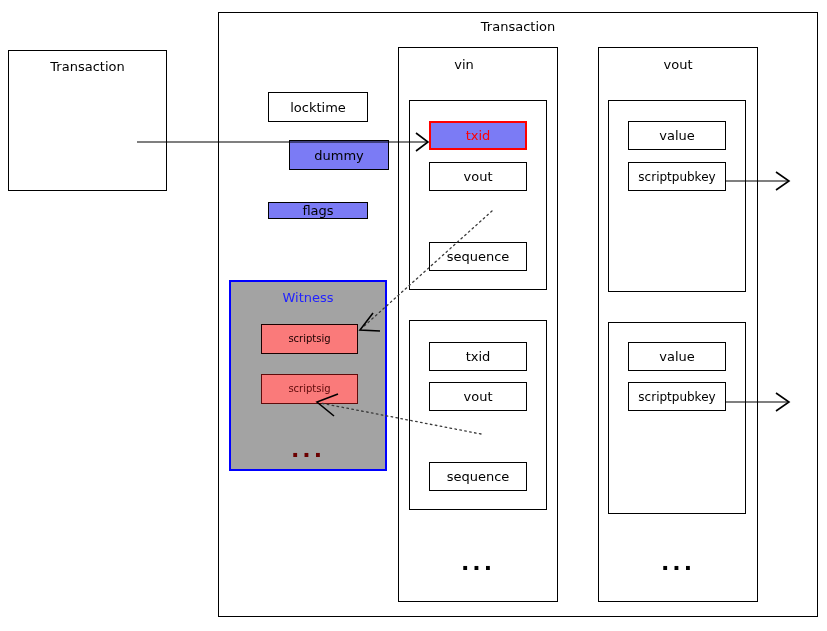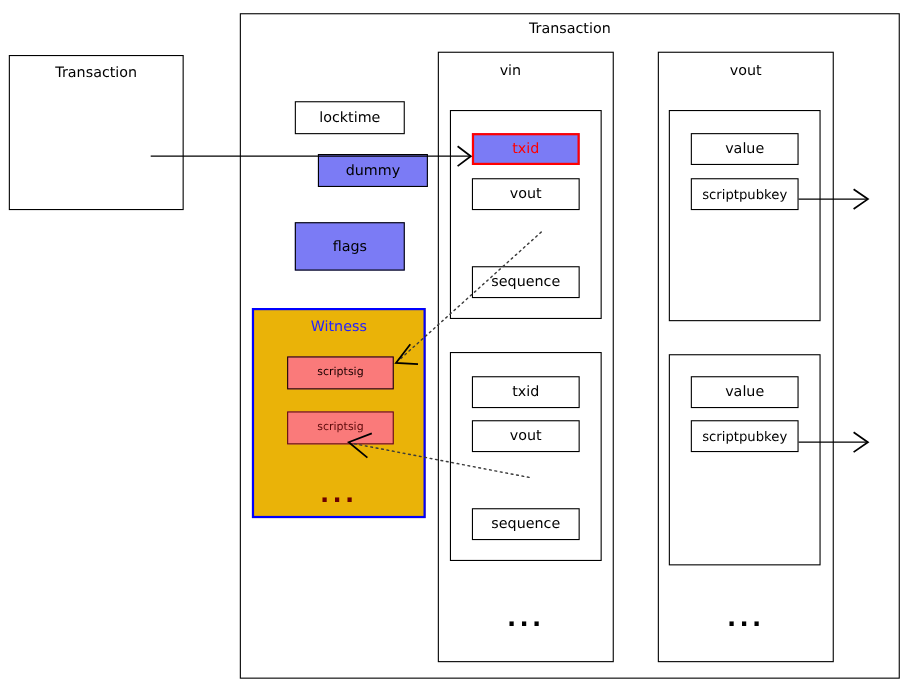--- a/index.html
+++ b/index.html
@@ -55,21 +55,21 @@
     color: #000000;
   }
   .field-txid {
     background: #7b7bf5;
     border: 2px solid #ff0000;
     color: #ff0000;
   }
   .witness-panel {
     position: absolute;
     box-sizing: border-box;
-    background: #eab308;
+    background: #a3a3a3;
     border: 2px solid #0000ff;
   }
   .witness-title {
     position: absolute;
     font-size: 13px;
     color: #2222ff;
     white-space: nowrap;
     line-height: 1;
     text-align: center;
     width: 100%;
@@ -136,21 +136,21 @@
 <div id="canvas">
 
   <div class="box" style="left:8px; top:50px; width:159px; height:141px;"></div>
   <div class="lbl" style="left:8px; top:58px; width:159px; height:16px;">Transaction</div>
 
   <div class="box" style="left:218px; top:12px; width:600px; height:605px;"></div>
   <div class="lbl" style="left:218px; top:18px; width:600px; height:16px;">Transaction</div>
 
   <div class="field" style="left:268px; top:92px; width:100px; height:30px;">locktime</div>
   <div class="field field-blue" style="left:268px; top:140px; width:100px; height:30px;margin-left:21px;">dummy</div>
-  <div class="field field-blue" style="left:268px; top:202px; width:100px; height:44px;">flags</div>
+  <div class="field field-blue" style="left:268px; top:202px; width:100px; height:17px;">flags</div>
 
   <div class="witness-panel" style="left:229px; top:280px; width:158px; height:191px;">
     <div class="witness-title" style="top:9px;">Witness</div>
     <div class="field-scriptsig" style="left:30px; top:42px; width:97px; height:30px;">scriptsig</div>
     <div class="field-scriptsig second" style="left:30px; top:92px; width:97px; height:30px;">scriptsig</div>
     <div class="ellipsis red" style="left:0; top:157px; width:100%; text-align:center;">...</div>
   </div>
 
   <div class="box" style="left:398px; top:47px; width:160px; height:555px;"></div>
   <div class="group-title" style="left:384px; top:58px; width:160px;">vin</div>

